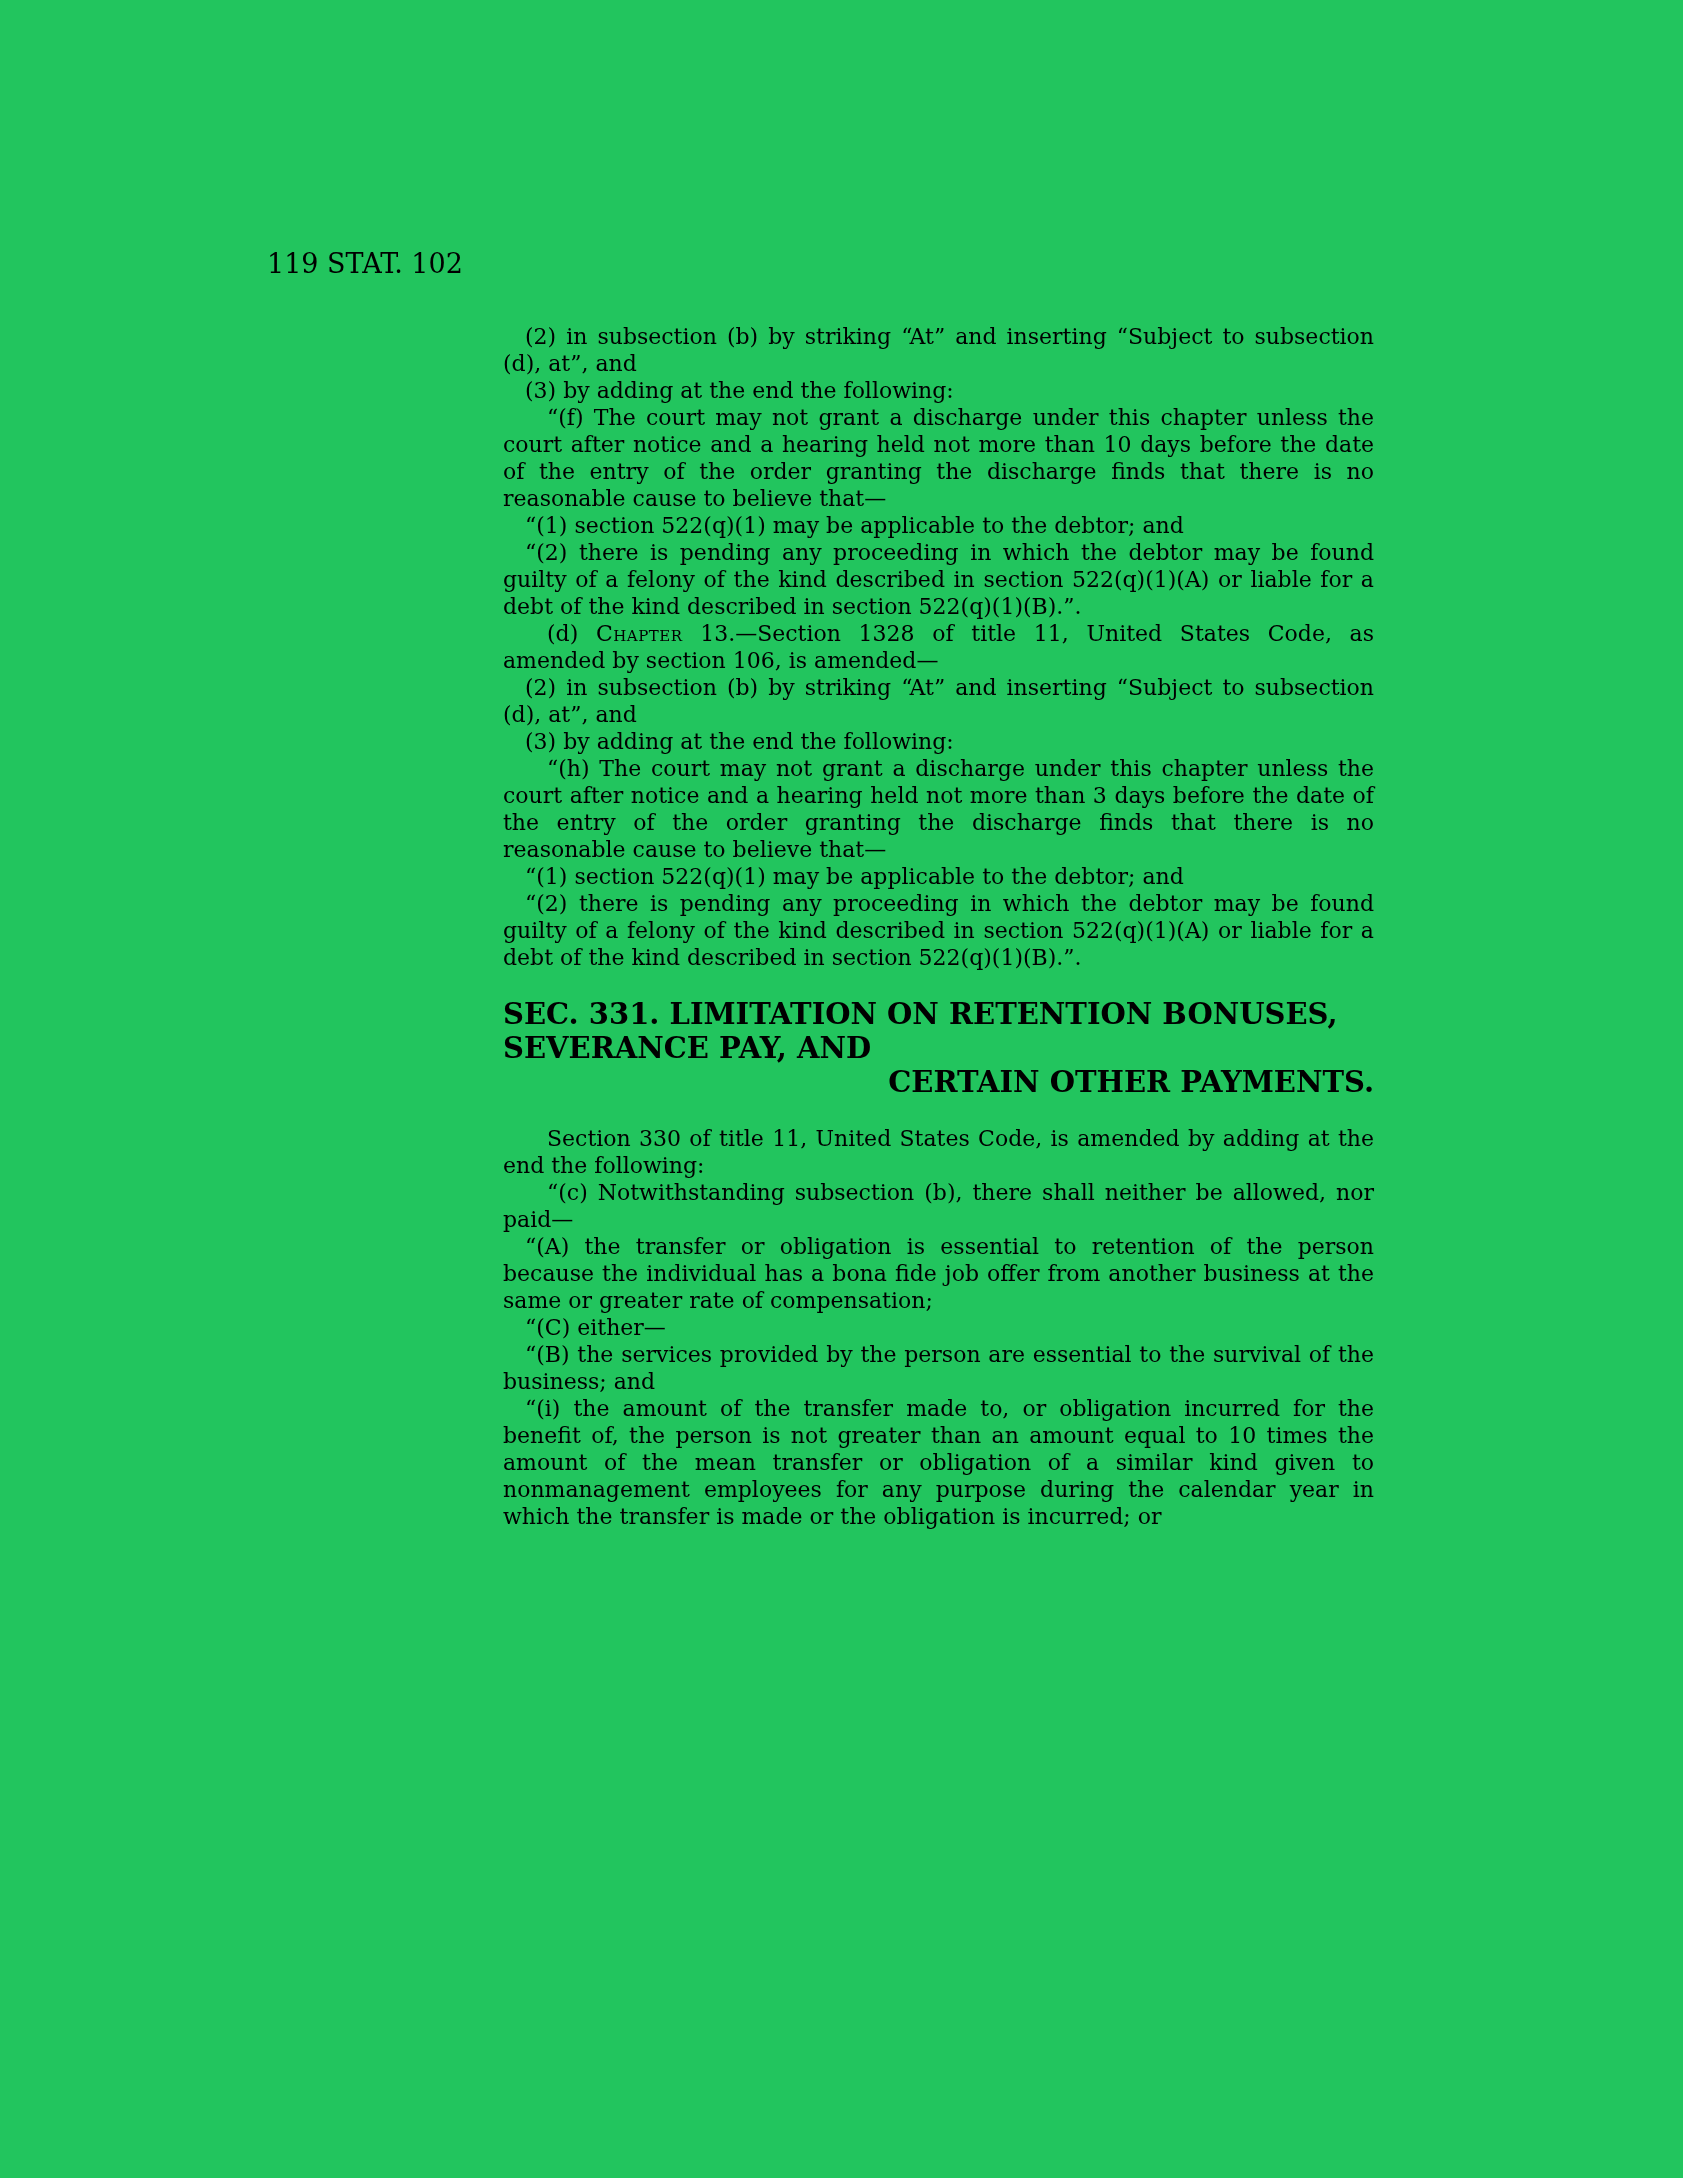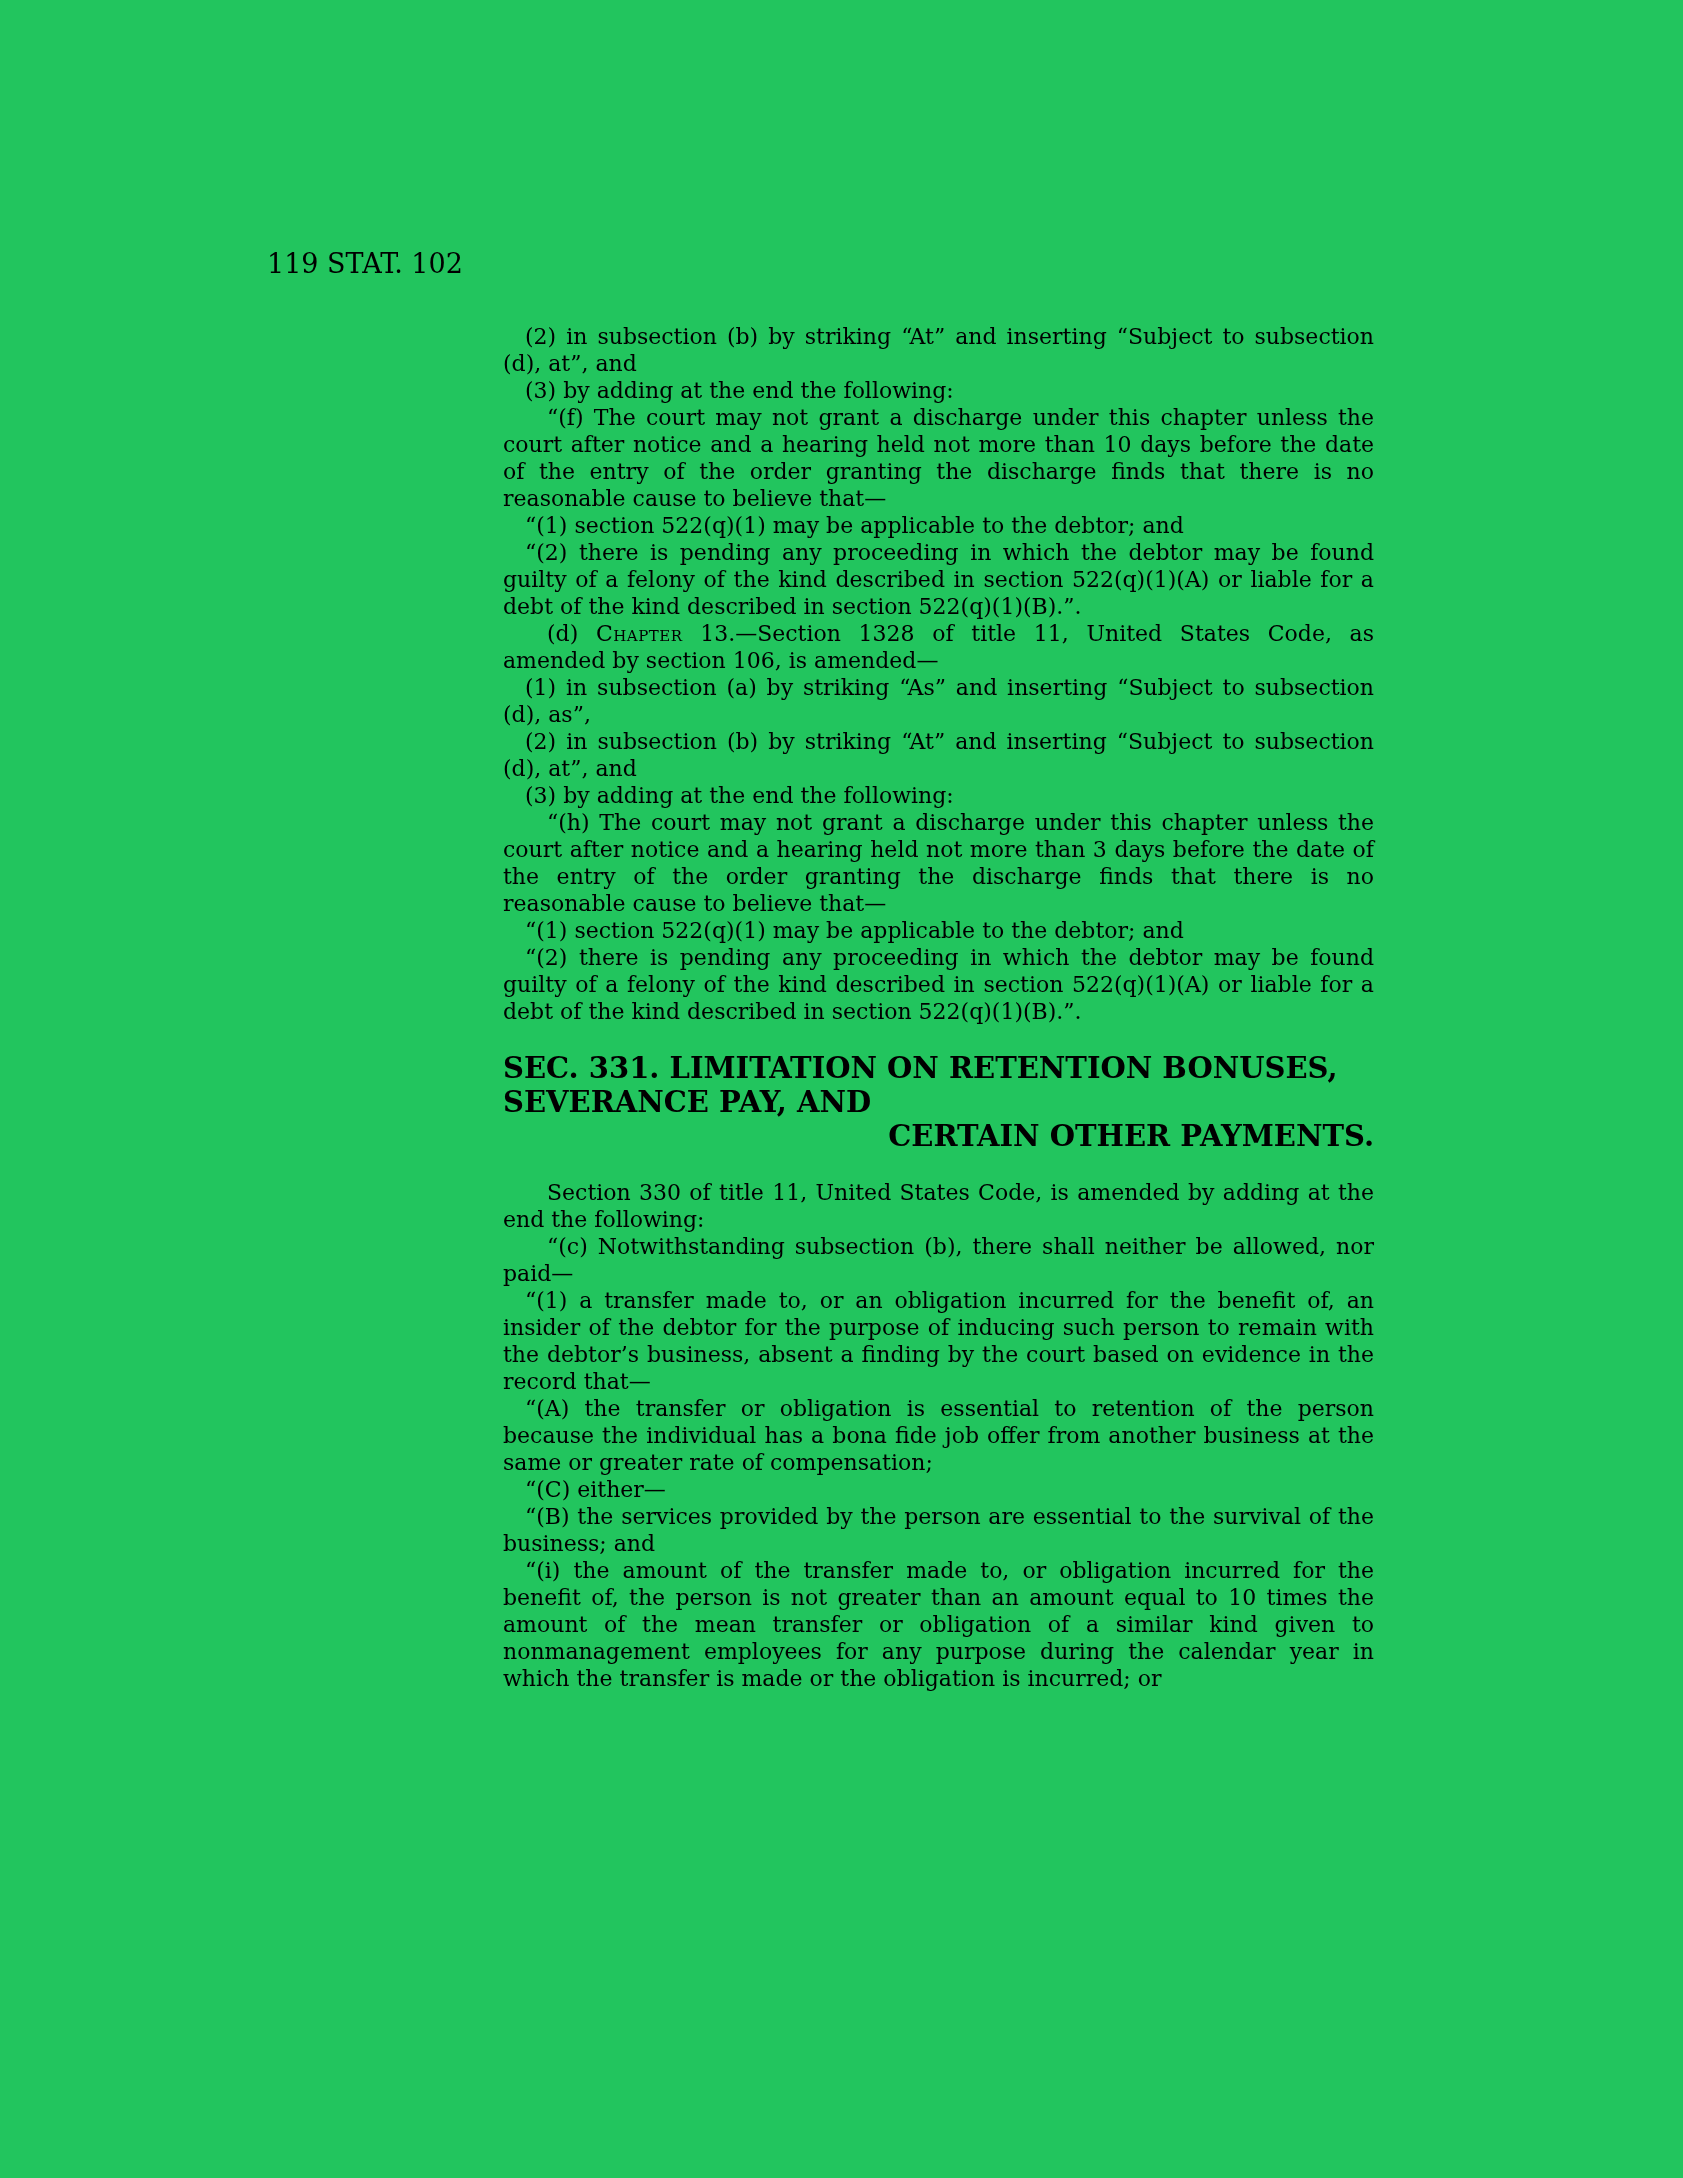--- a/index.html
+++ b/index.html
@@ -67,35 +67,33 @@
   <div class="body-block">
 
     <p class="para lvl1">(2) in subsection (b) by striking “At” and inserting “Subject to subsection (d), at”, and</p>
     <p class="para lvl1">(3) by adding at the end the following:</p>
     <p class="para lvl0">“(f) The court may not grant a discharge under this chapter unless the court after notice and a hearing held not more than 10 days before the date of the entry of the order granting the discharge finds that there is no reasonable cause to believe that—</p>
     <p class="para lvl1">“(1) section 522(q)(1) may be applicable to the debtor; and</p>
     <p class="para lvl1">“(2) there is pending any proceeding in which the debtor may be found guilty of a felony of the kind described in section 522(q)(1)(A) or liable for a debt of the kind described in section 522(q)(1)(B).”.</p>
 
     <p class="para lvl0"><span>(d) </span><span class="sc">Chapter</span><span> 13.—Section 1328 of title 11, United States Code, as amended by section 106, is amended—</span></p>
 
-    <p class="para lvl1">(1) in subsection (a) by striking “As” and inserting “Subject to subsection (d), as”,</p>
     <p class="para lvl1">(2) in subsection (b) by striking “At” and inserting “Subject to subsection (d), at”, and</p>
     <p class="para lvl1">(3) by adding at the end the following:</p>
     <p class="para lvl0">“(h) The court may not grant a discharge under this chapter unless the court after notice and a hearing held not more than 3 days before the date of the entry of the order granting the discharge finds that there is no reasonable cause to believe that—</p>
     <p class="para lvl1">“(1) section 522(q)(1) may be applicable to the debtor; and</p>
     <p class="para lvl1">“(2) there is pending any proceeding in which the debtor may be found guilty of a felony of the kind described in section 522(q)(1)(A) or liable for a debt of the kind described in section 522(q)(1)(B).”.</p>
 
     <div class="sec-heading">
       <div class="hl1">SEC. 331. LIMITATION ON RETENTION BONUSES, SEVERANCE PAY, AND</div>
       <div class="hl2">CERTAIN OTHER PAYMENTS.</div>
     </div>
 
     <p class="para lvl0">Section 330 of title 11, United States Code, is amended by adding at the end the following:</p>
     <p class="para lvl0">“(c) Notwithstanding subsection (b), there shall neither be allowed, nor paid—</p>
-    <p class="para lvl1">“(1) a transfer made to, or an obligation incurred for the benefit of, an insider of the debtor for the purpose of inducing such person to remain with the debtor’s business, absent a finding by the court based on evidence in the record that—</p>
     <p class="para lvl2">“(A) the transfer or obligation is essential to retention of the person because the individual has a bona fide job offer from another business at the same or greater rate of compensation;</p>
     <p class="para lvl2">“(C) either—</p>
     <p class="para lvl2">“(B) the services provided by the person are essential to the survival of the business; and</p>
     <p class="para lvl3">“(i) the amount of the transfer made to, or obligation incurred for the benefit of, the person is not greater than an amount equal to 10 times the amount of the mean transfer or obligation of a similar kind given to nonmanagement employees for any purpose during the calendar year in which the transfer is made or the obligation is incurred; or</p>
 
   </div>
 </div>
 
 
 </body></html>

